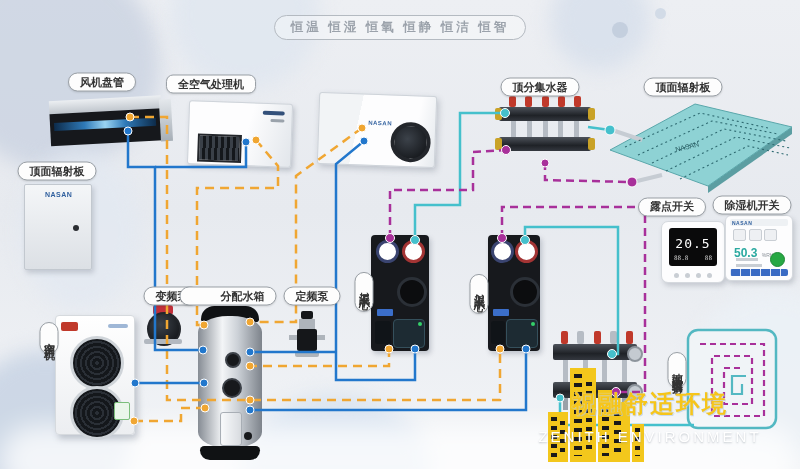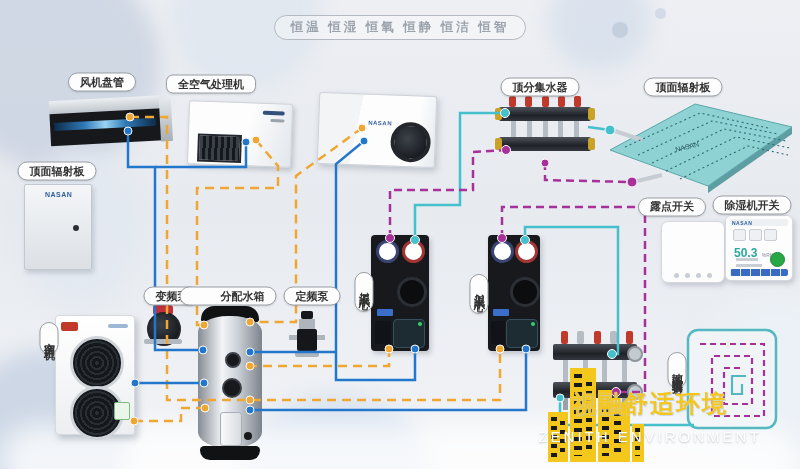--- a/index.html
+++ b/index.html
@@ -91,20 +91,27 @@
     <div style="position:absolute;left:0;top:42px;width:7px;height:12px;background:#c9a227;border-radius:2px;"></div>
     <div style="position:absolute;right:0;top:42px;width:7px;height:12px;background:#c9a227;border-radius:2px;"></div>
   </div>
 
   <div class="dev" style="left:24px;top:184px;width:66px;height:84px;background:linear-gradient(180deg,#f4f6f8,#dce0e5);border:1px solid #c2c8cf;border-radius:2px;box-shadow:2px 3px 5px rgba(90,100,115,.25);">
     <span class="brandtxt" style="left:20px;top:6px;">NASAN</span>
     <div style="position:absolute;right:12px;top:40px;width:6px;height:6px;border-radius:50%;background:#2a2d31;"></div>
   </div>
 
   <div class="dev" style="left:661px;top:221px;width:62px;height:60px;background:#fdfdfe;border:1px solid #d5d9de;border-radius:7px;box-shadow:2px 3px 5px rgba(90,100,115,.25);">
+    <div style="position:absolute;left:7px;top:6px;width:48px;height:38px;background:#0a0a0b;border-radius:3px;color:#fff;">
+      <div style="font-family:'DejaVu Sans Mono',monospace;font-size:13px;text-align:center;margin-top:8px;letter-spacing:1px;">20.5</div>
+      <div style="display:flex;justify-content:space-between;padding:3px 5px 0 5px;color:#c9c9c9;font-size:6px;font-family:'DejaVu Sans Mono',monospace;">
+        <span>88.8</span>
+        <span>88</span>
+      </div>
+    </div>
     <div style="position:absolute;left:12px;bottom:4px;width:38px;display:flex;justify-content:space-between;">
       <div style="width:5px;height:5px;border-radius:50%;background:#c9ced4;"></div>
         <div style="width:5px;height:5px;border-radius:50%;background:#c9ced4;"></div>
         <div style="width:5px;height:5px;border-radius:50%;background:#c9ced4;"></div>
         <div style="width:5px;height:5px;border-radius:50%;background:#c9ced4;"></div>
     </div>
   </div>
 
   <div class="dev" style="left:725px;top:215px;width:66px;height:64px;background:#fdfdfe;border:1px solid #d5d9de;border-radius:6px;box-shadow:2px 3px 5px rgba(90,100,115,.25);">
     <div style="position:absolute;left:4px;top:3px;width:58px;height:7px;background:#eef1f4;border-radius:2px;">

